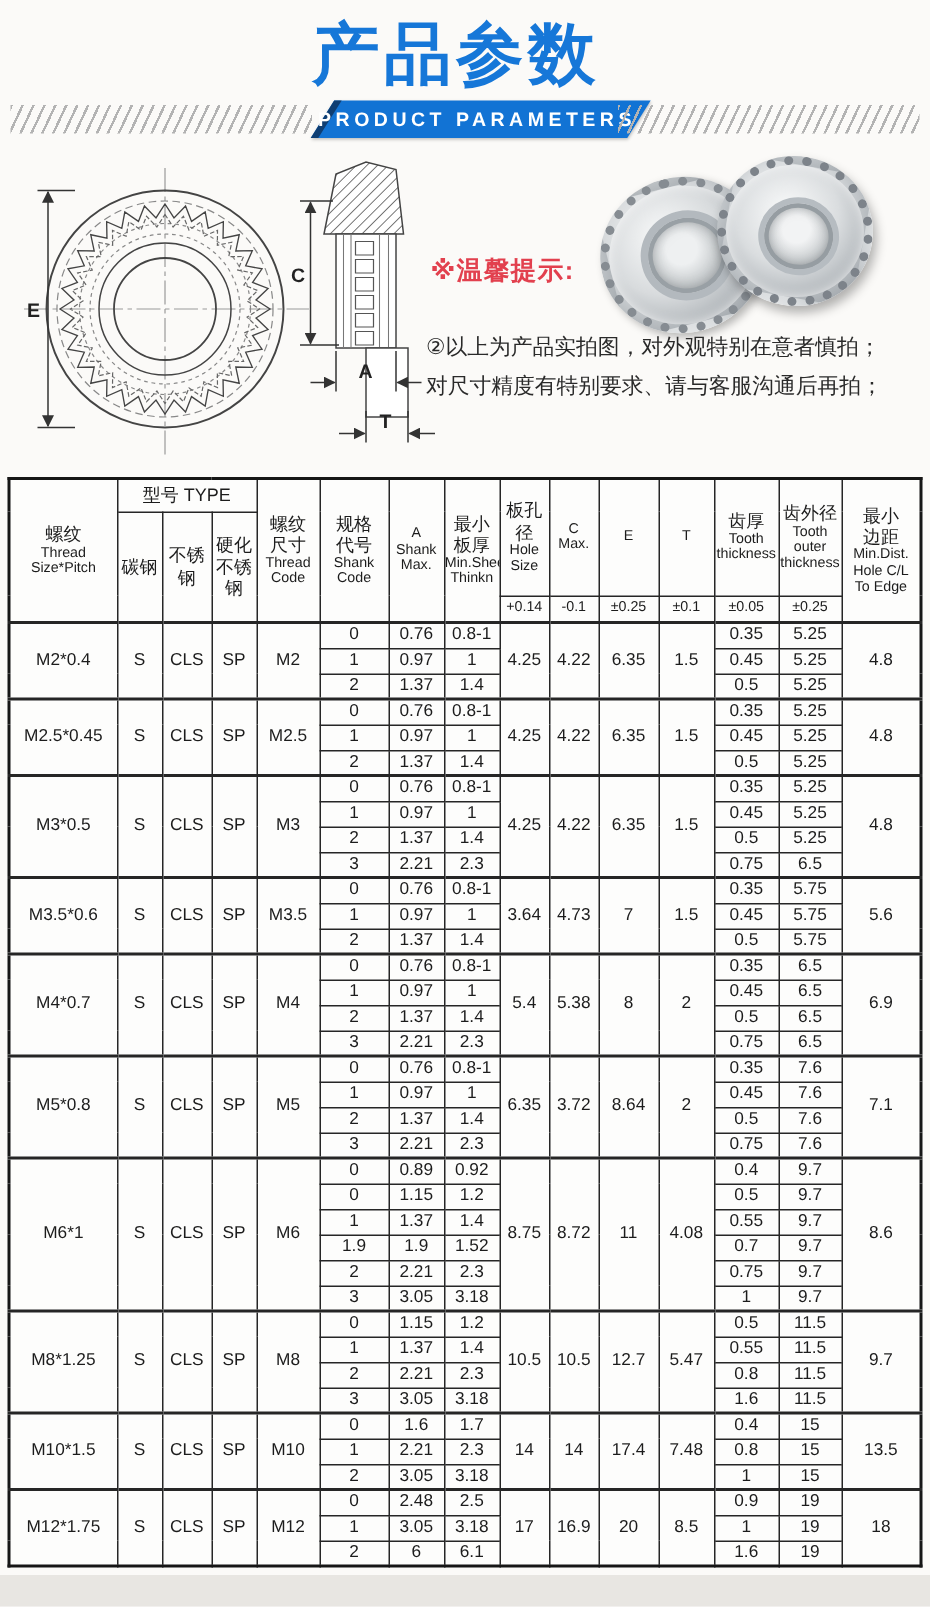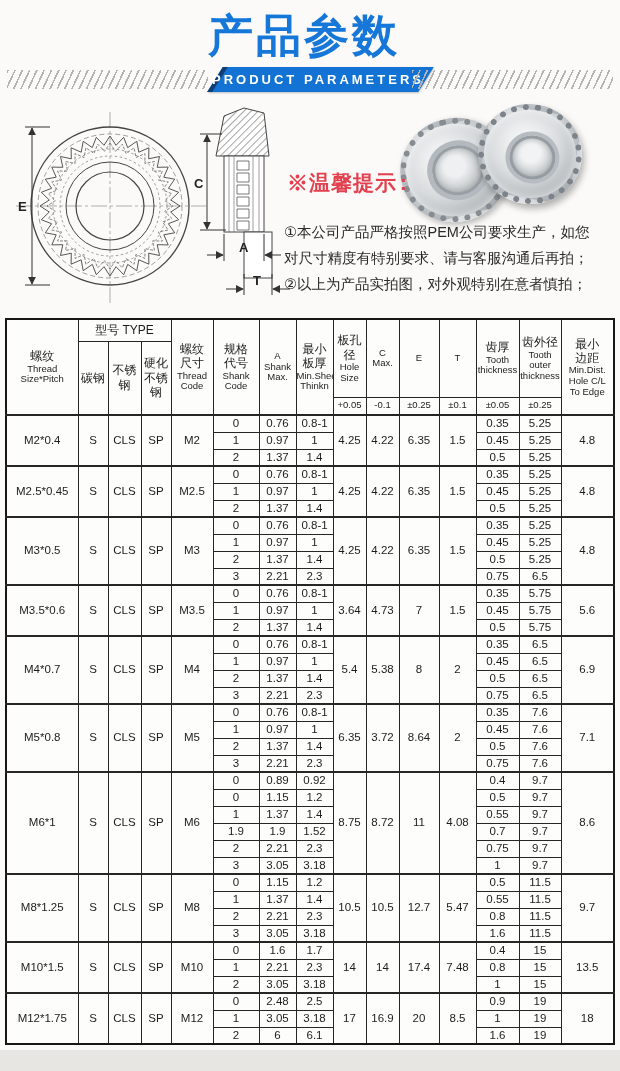--- a/index.html
+++ b/index.html
@@ -34,22 +34,22 @@
       border:5px solid #b3b9be;box-shadow:inset 0 0 0 3px #99a0a5,inset 0 0 10px rgba(55,60,65,.55);}
   .nut-right{left:80px;top:0;width:92px;height:88px;z-index:2;transform:rotate(10deg);
       border:6px dotted #7d838a;
       background:radial-gradient(circle at 42% 38%,#fbfcfc,#dadddf 45%,#b5babe 72%,#93999f);
       box-shadow:3px 4px 7px rgba(0,0,0,.3),inset 0 0 8px rgba(255,255,255,.8);}
   .nut-right::after{content:'';position:absolute;left:24%;top:24%;width:50%;height:50%;border-radius:50%;
       background:radial-gradient(circle at 45% 40%,#f2f3f4 25%,#c9cdcf 60%,#a5a9ac);
       border:4px solid #b6bcc1;box-shadow:inset 0 0 0 3px #969da2,inset 0 0 9px rgba(55,60,65,.6);}
 
   
-  .notice-title{position:absolute;left:287px;top:169px;font-size:21px;font-weight:bold;
-      color:#e2404e;letter-spacing:1px;font-family:Liberation Mono, monospace;}
+  .notice-title{position:absolute;left:287px;top:169px;font-size:17px;font-weight:bold;
+      color:#e2404e;letter-spacing:1px;}
   .notice-lines{position:absolute;left:284px;top:219px;width:332px;font-size:14.5px;
       color:#2a2a2a;line-height:26px;}
 
   
   table.spec{position:absolute;left:5px;top:318px;width:608px;border-collapse:collapse;
       table-layout:fixed;background:#fdfdfc;border:2px solid #161616;}
   table.spec th,table.spec td{border:1px solid #262626;text-align:center;vertical-align:middle;
       padding:0;overflow:hidden;}
   table.spec th{font-weight:normal;}
   thead tr.hr1{height:22px;} thead tr.hr2{height:56px;} thead tr.hr3{height:18px;}
@@ -136,23 +136,22 @@
   </g>
 </svg>
 
 <div class="photo">
   <div class="nut nut-left"></div>
   <div class="nut nut-right"></div>
 </div>
 
 <div class="notice-title">※温馨提示:</div>
 <div class="notice-lines">
-  <div>①本公司产品严格按照PEM公司要求生产，如您</div>
+  <div>②以上为产品实拍图，对外观特别在意者慎拍；</div>
   <div>对尺寸精度有特别要求、请与客服沟通后再拍；</div>
-  <div>②以上为产品实拍图，对外观特别在意者慎拍；</div>
 </div>
 
 <table class="spec">
   <colgroup>
     <col style="width:72px">
       <col style="width:30px">
       <col style="width:33px">
       <col style="width:30px">
     <col style="width:42px">
       <col style="width:46px">
@@ -243,21 +242,21 @@
           <div class="zh">钢</div>
         </th>
         <th rowspan="2">
           <div class="zh">硬化</div>
           <div class="zh">不锈</div>
           <div class="zh">钢</div>
         </th>
       </tr>
       <tr class="hr3">
         <th class="tol">
-          <div class="en">+0.05</div>
+          <div class="en">+0.14</div>
         </th>
         <th class="tol">
           <div class="en">-0.1</div>
         </th>
         <th class="tol">
           <div class="en">±0.25</div>
         </th>
         <th class="tol">
           <div class="en">±0.1</div>
         </th>

